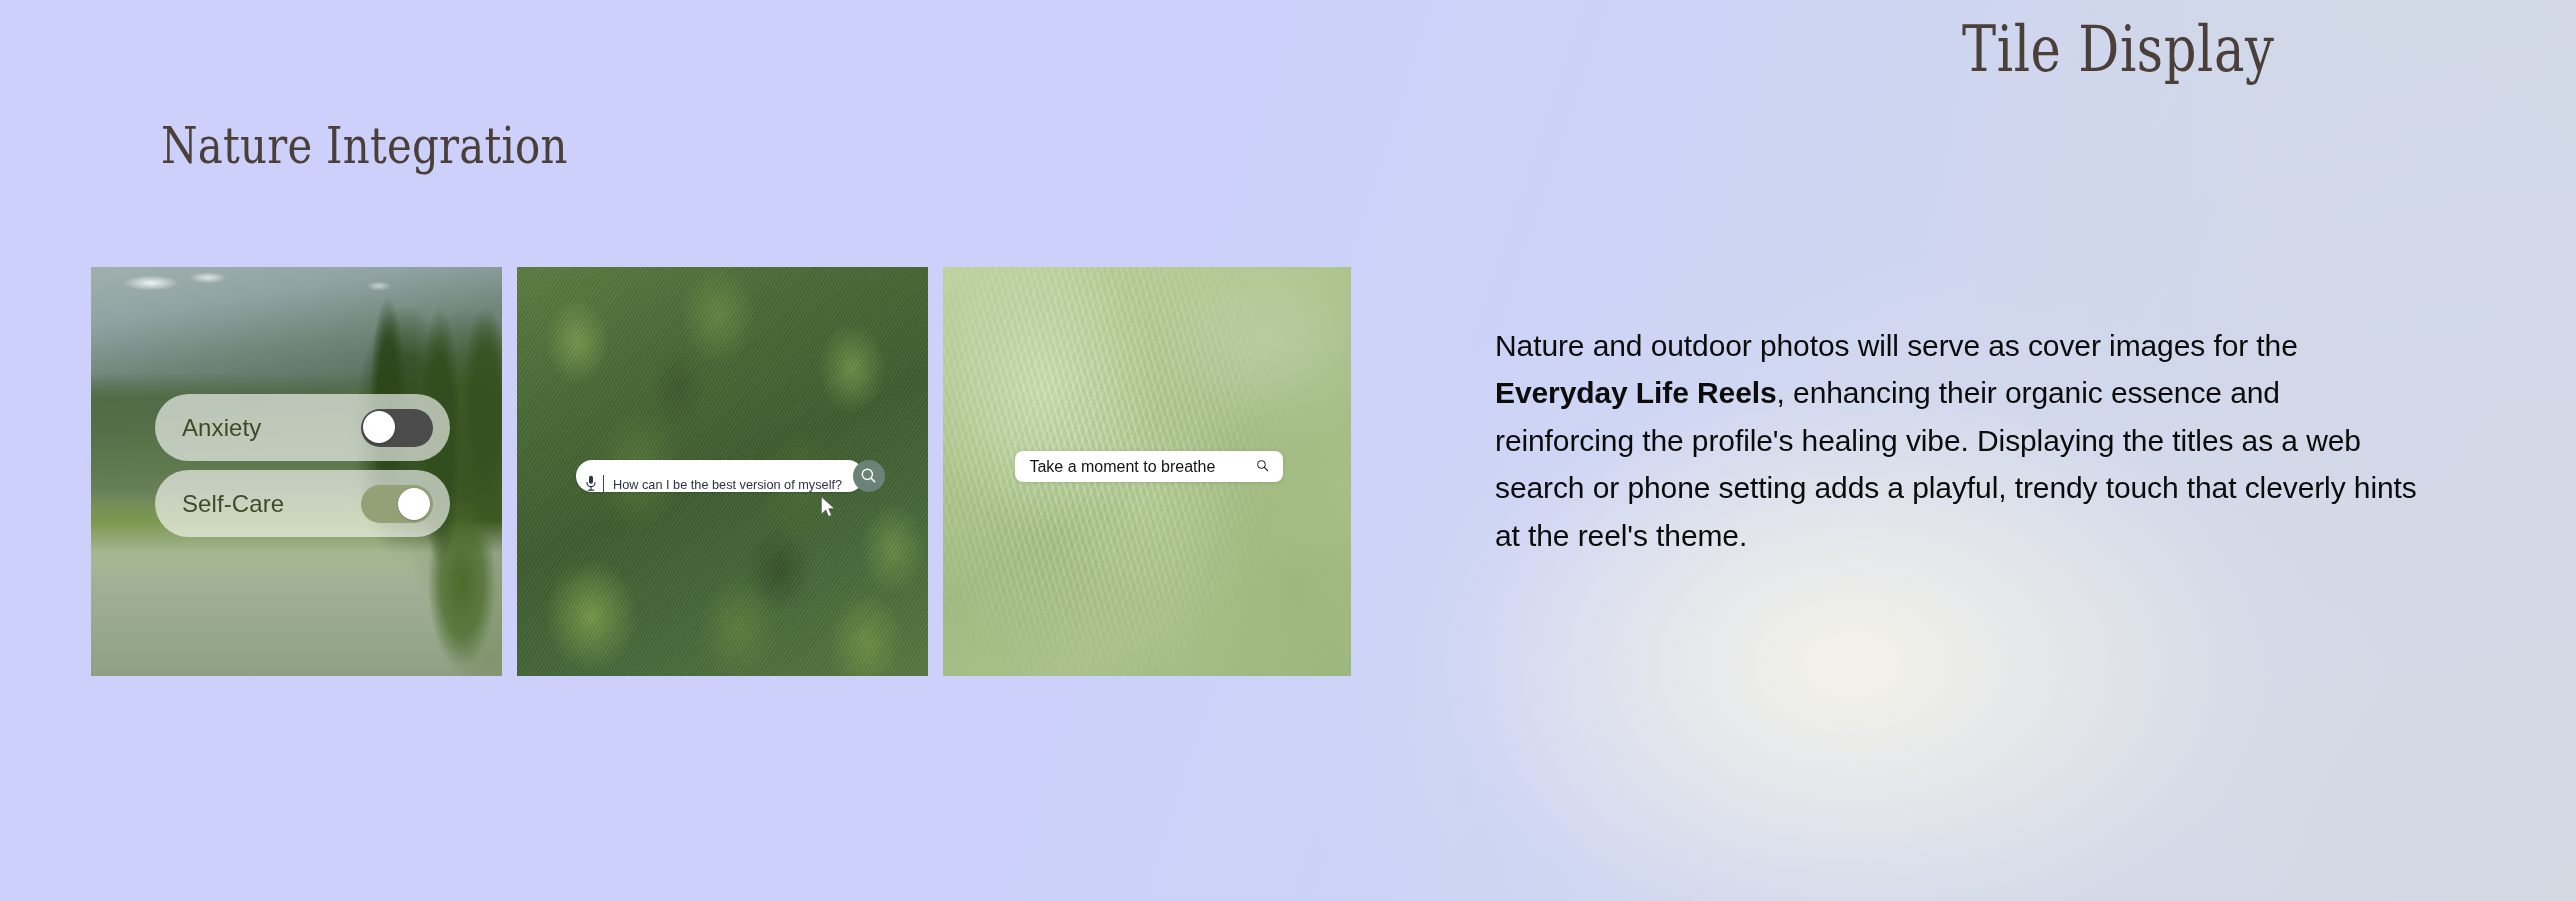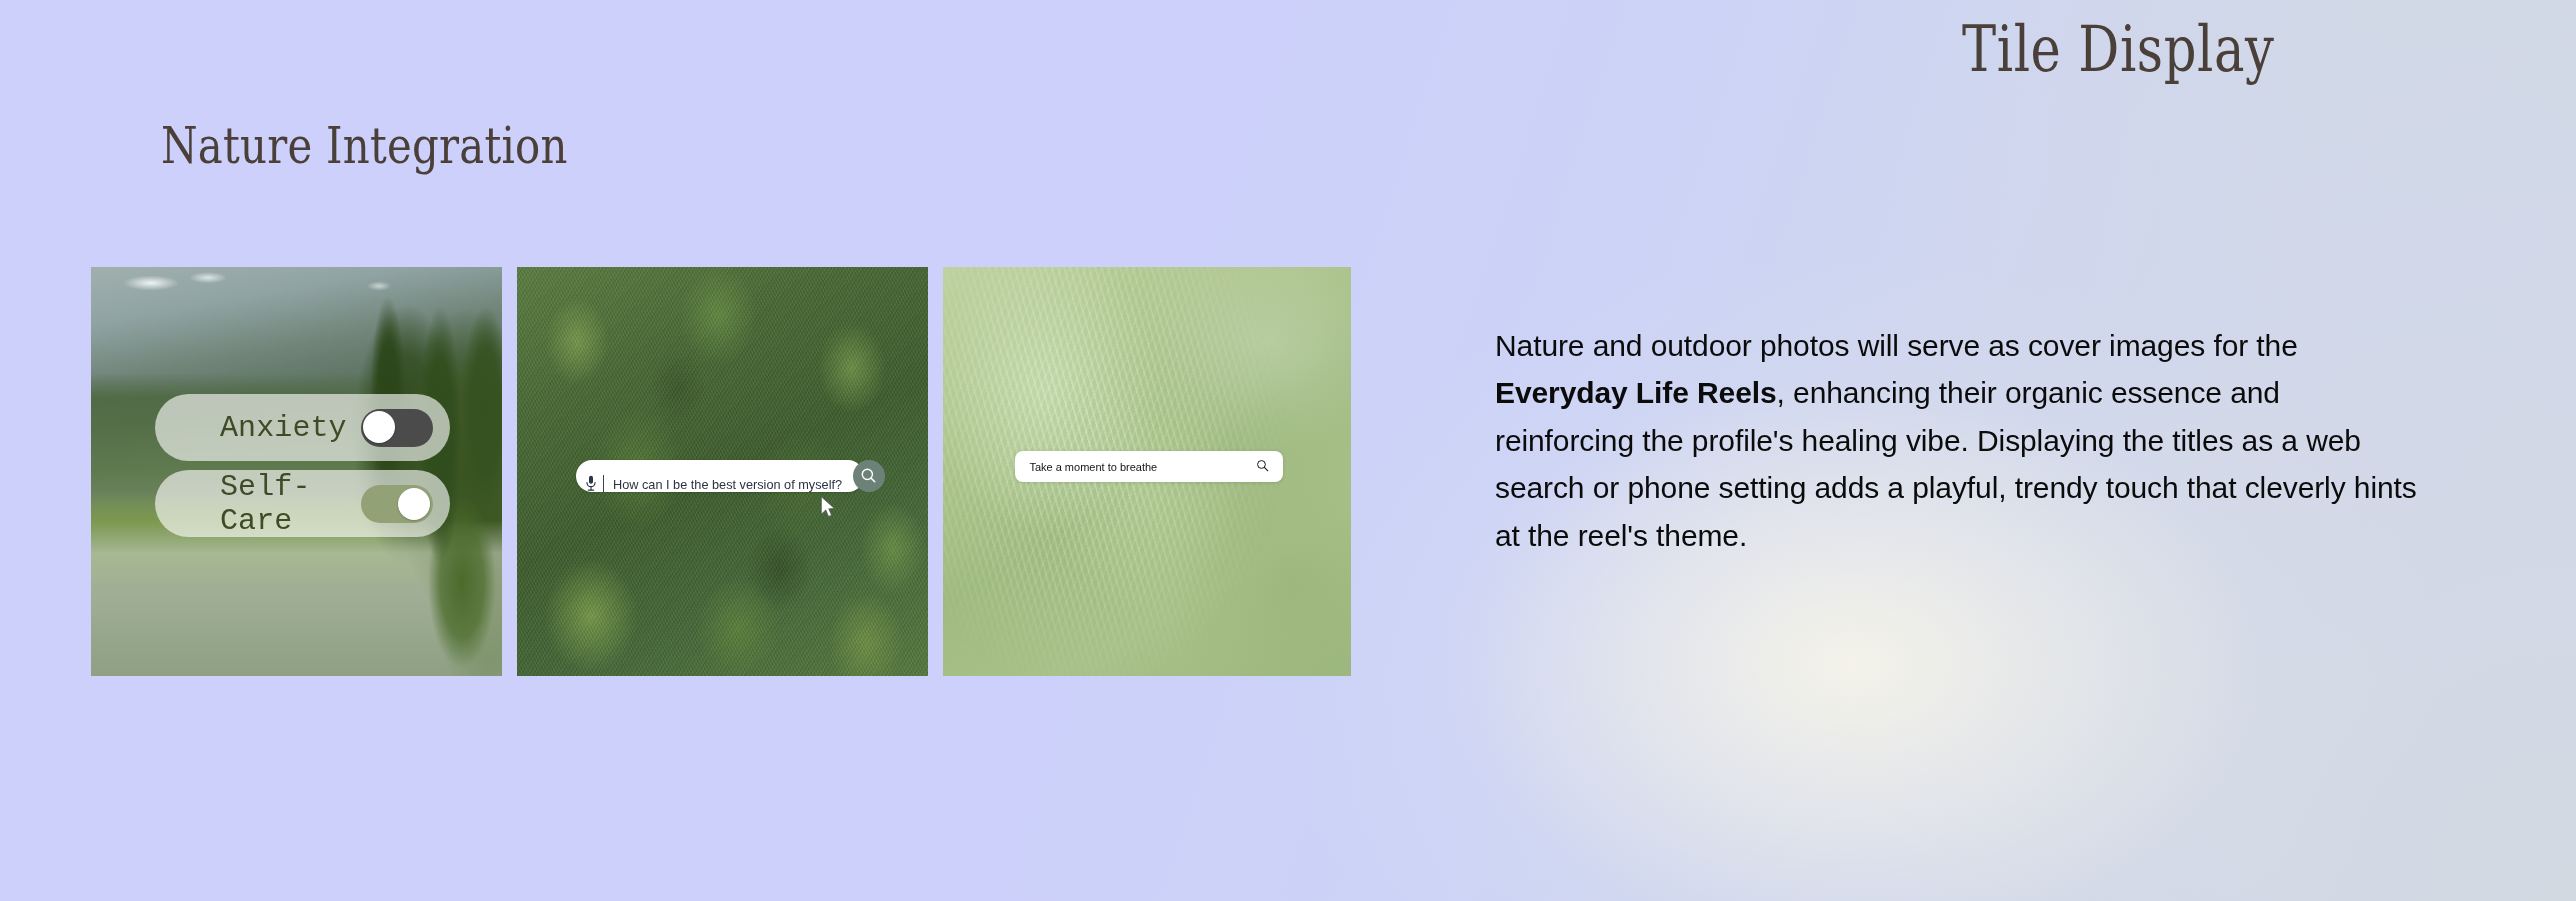--- a/index.html
+++ b/index.html
@@ -180,26 +180,25 @@
     border-radius: 34px;
     background: rgba(255,255,255,0.62);
     backdrop-filter: blur(4.7px);
     -webkit-backdrop-filter: blur(4.7px);
     display: flex;
     align-items: center;
     justify-content: space-between;
     padding: 0 17.4px 0 27px;
   }
   .toggle-label {
-    font-family: Liberation Mono, monospace;
-    font-size: 30px;
+    font-family: Liberation Sans, sans-serif;
+    font-size: 24px;
     font-weight: 400;
     color: #3f4a27;
     letter-spacing: 0.1px;
-    margin-left: 38px;
   }
   .switch {
     width: 72px;
     height: 38px;
     border-radius: 20px;
     position: relative;
     flex: 0 0 auto;
   }
   .switch.off { background: #4b4b4b; }
   .switch.on  { background: #93a276; }
@@ -276,21 +275,21 @@
     background: #ffffff;
     border-radius: 8px;
     display: flex;
     align-items: center;
     justify-content: space-between;
     padding: 0 13.4px 0 14.8px;
     box-shadow: 0 0.7px 3.4px rgba(0,0,0,0.12);
   }
   .search-plain-text {
     font-family: "Liberation Sans", sans-serif;
-    font-size: 11px;
+    font-size: 16px;
     color: #141414;
     white-space: nowrap;
   }
 
   
   .body-copy {
     position: absolute;
     left: 1495px;
     top: 302px;
     width: 932px;

